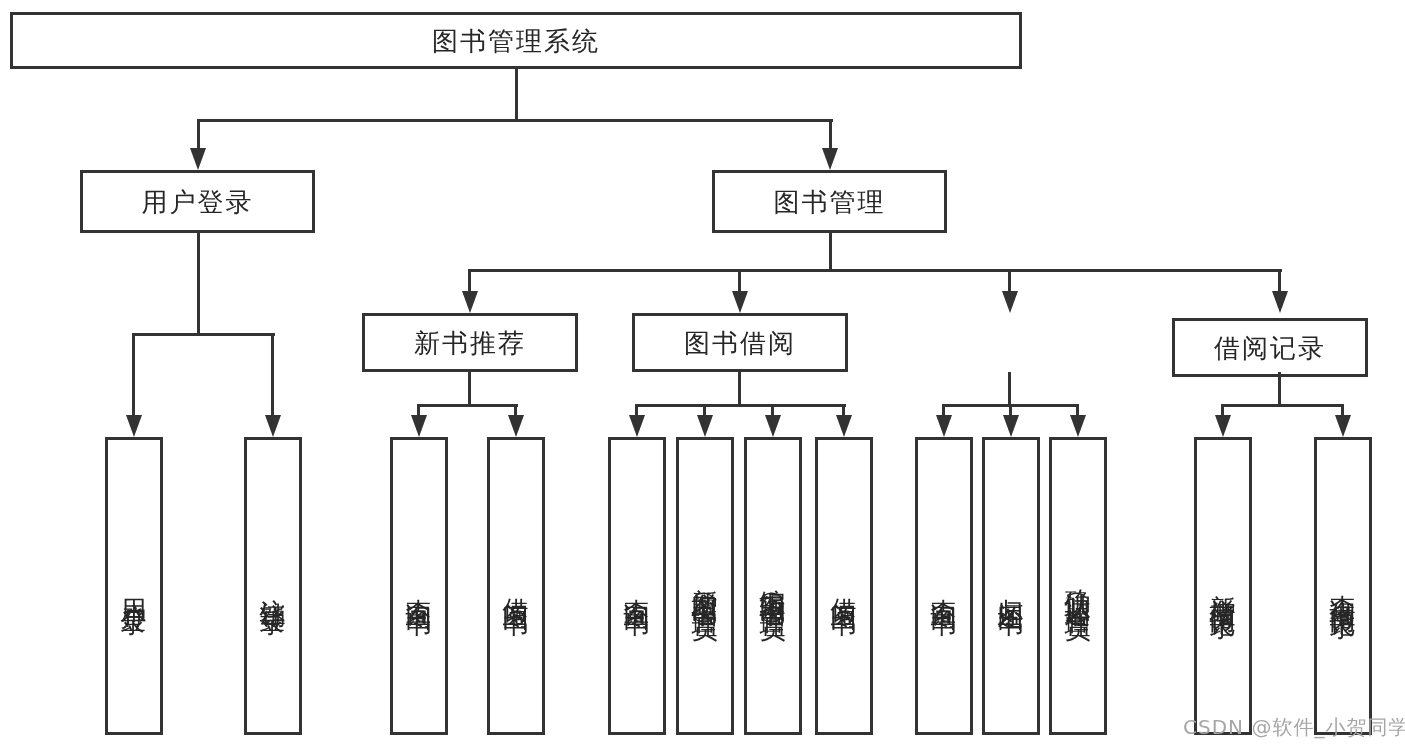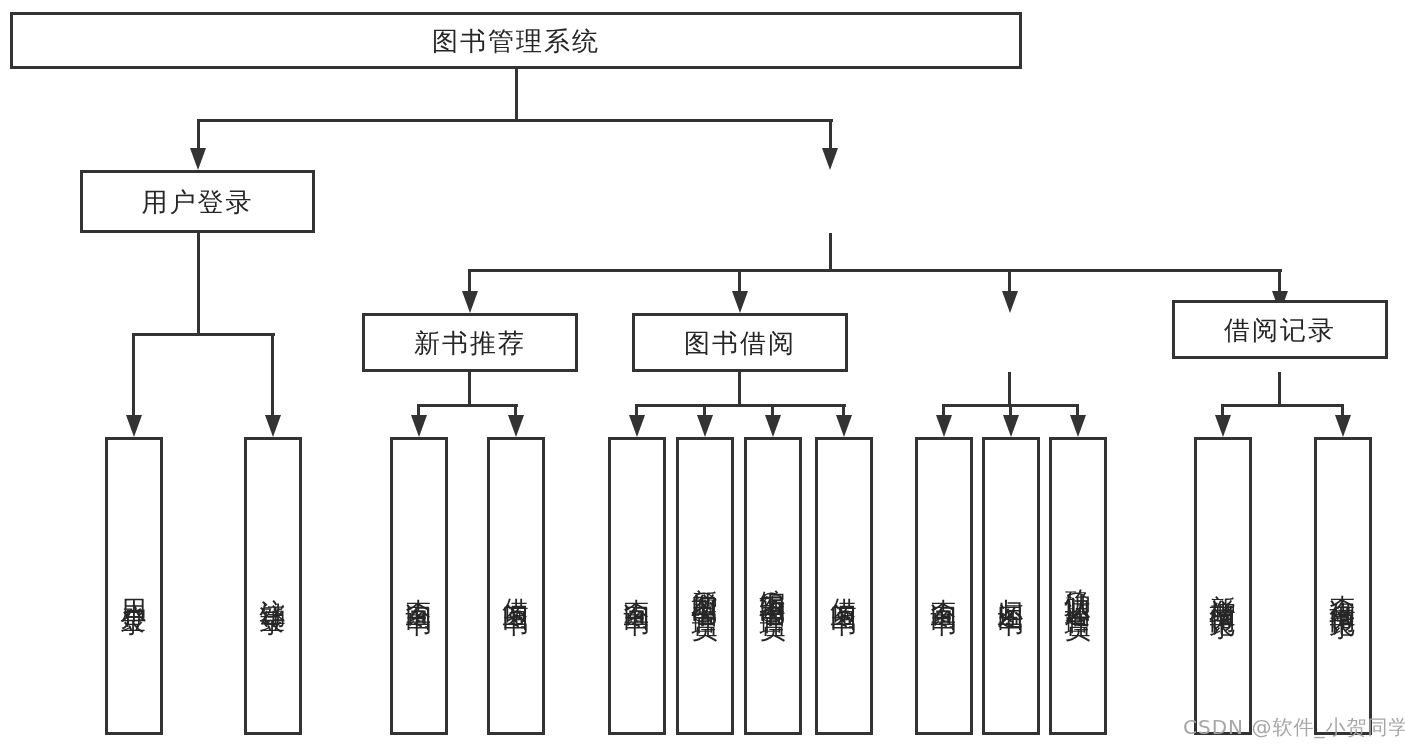--- a/index.html
+++ b/index.html
@@ -49,20 +49,23 @@
   <div class="vline" style="left:515px;top:68px;height:52px;"></div>
   <div class="hline" style="left:197px;top:119px;width:636px;"></div>
   <div class="vline" style="left:197px;top:119px;height:32px;"></div>
   <div class="arrow" style="left:190px;top:148px;"></div>
   <div class="vline" style="left:829px;top:119px;height:32px;"></div>
   <div class="arrow" style="left:822px;top:148px;"></div>
 
   <div class="box" style="left:80px;top:170px;width:235px;height:63px;">
     <span class="lbl">用户登录</span>
   </div>
+  <div class="box" style="left:712px;top:170px;width:235px;height:63px;">
+    <span class="lbl">图书管理</span>
+  </div>
 
   <div class="vline" style="left:197px;top:233px;height:102px;"></div>
   <div class="hline" style="left:132px;top:333px;width:143px;"></div>
   <div class="vline" style="left:132px;top:334px;height:81px;"></div>
   <div class="arrow" style="left:126px;top:415px;"></div>
   <div class="vline" style="left:271px;top:334px;height:81px;"></div>
   <div class="arrow" style="left:265px;top:415px;"></div>
 
   <div class="vline" style="left:829px;top:233px;height:37px;"></div>
   <div class="hline" style="left:469px;top:269px;width:813px;"></div>
@@ -74,21 +77,21 @@
   <div class="arrow" style="left:1002px;top:291px;"></div>
   <div class="vline" style="left:1278px;top:269px;height:24px;"></div>
   <div class="arrow" style="left:1272px;top:291px;"></div>
 
   <div class="box" style="left:632px;top:313px;width:216px;height:59px;">
     <span class="lbl">图书借阅</span>
   </div>
   <div class="box" style="left:362px;top:313px;width:216px;height:59px;">
     <span class="lbl">新书推荐</span>
   </div>
-  <div class="box" style="left:1172px;top:300px;width:216px;height:59px;">
+  <div class="box" style="left:1172px;top:318px;width:196px;height:59px;">
     <span class="lbl">借阅记录</span>
   </div>
 
   <div class="vline" style="left:468px;top:372px;height:33px;"></div>
   <div class="hline" style="left:417px;top:404px;width:101px;"></div>
   <div class="vline" style="left:417px;top:404px;height:12px;"></div>
   <div class="arrow" style="left:411px;top:415px;"></div>
   <div class="vline" style="left:514px;top:404px;height:12px;"></div>
   <div class="arrow" style="left:508px;top:415px;"></div>
 

